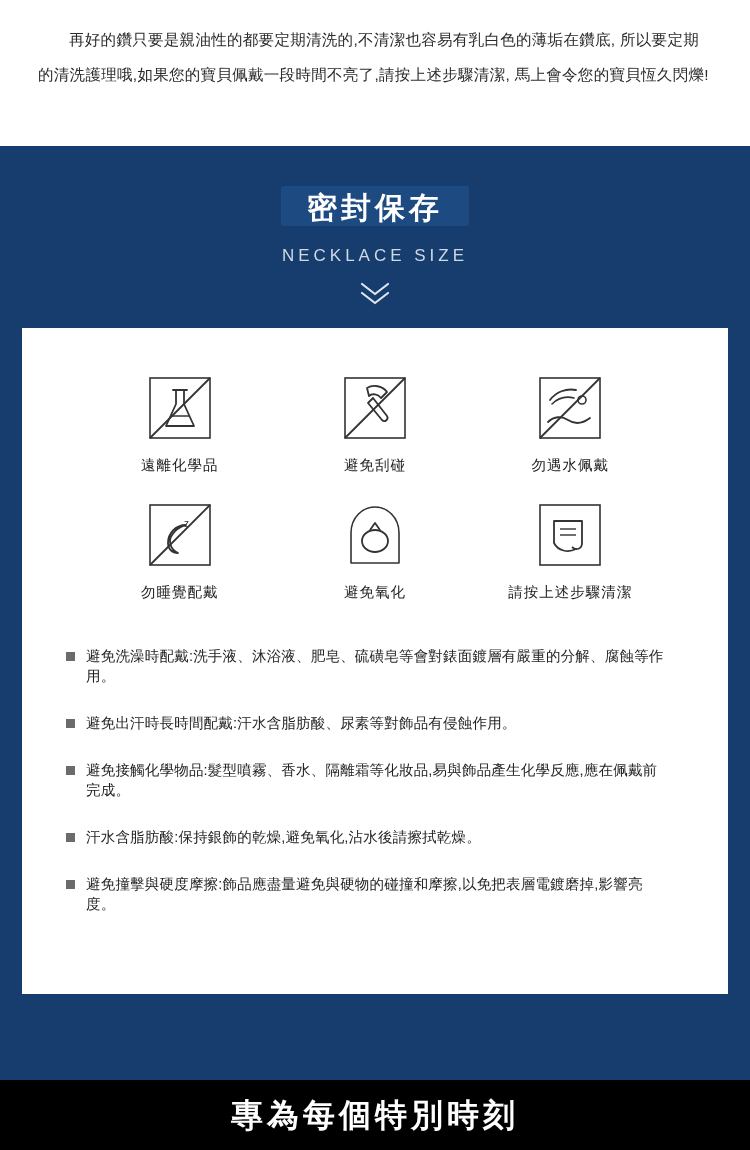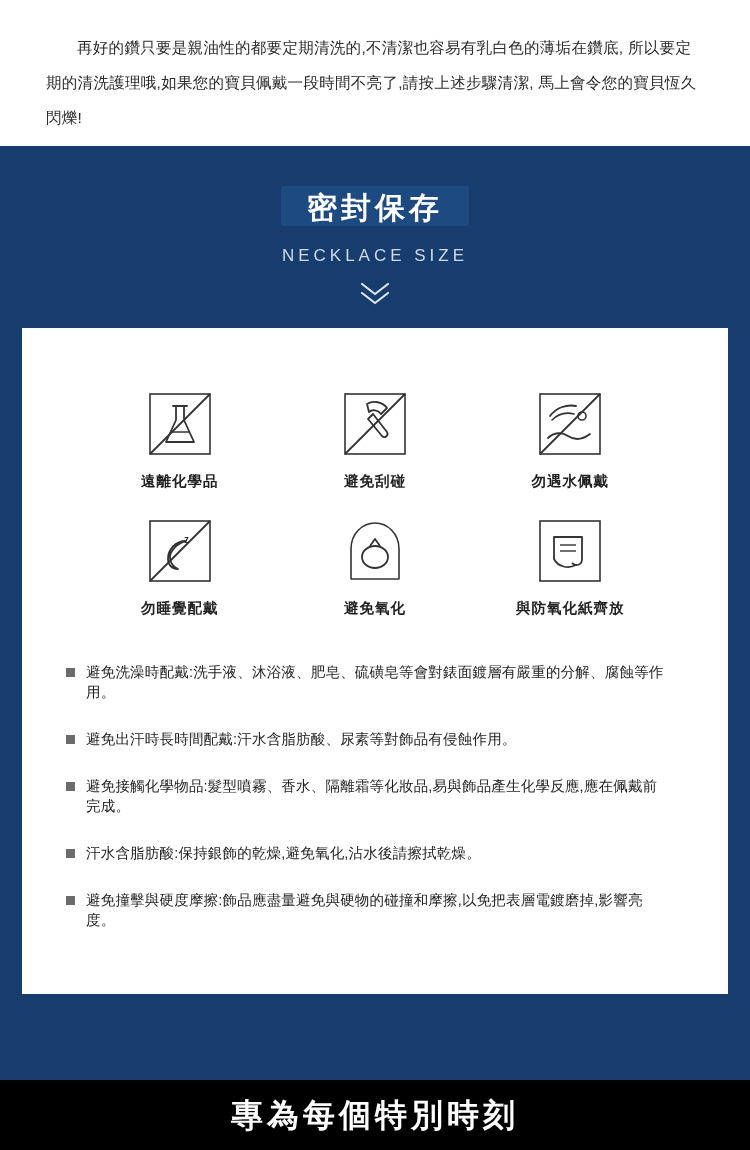--- a/index.html
+++ b/index.html
@@ -25,21 +25,21 @@
     position: absolute;
     left: 0;
     top: 0;
     width: 750px;
     height: 146px;
     background: #ffffff;
     box-sizing: border-box;
     padding: 18px 34px 0 34px;
   }
   .intro p {
-    margin: 12px;
+    margin: 4px;
     font-size: 15.5px;
     line-height: 35px;
     color: #2b2b2b;
     letter-spacing: 0.3px;
     text-indent: 2em;
     font-family: "Liberation Sans", sans-serif;
   }
 
   
   .navy {
@@ -101,23 +101,22 @@
     top: 182px;
     width: 706px;
     height: 666px;
     background: #ffffff;
   }
 
   
   .icon-grid {
     display: flex;
     flex-wrap: wrap;
-    padding: 58px 60px 0 60px;
+    padding: 42px 60px 0 60px;
     box-sizing: border-box;
-    font-weight: bold;
   }
   .icon-cell {
     width: 33.333%;
     text-align: center;
     margin-bottom: 22px;
   }
   .icon-box {
     width: 76px;
     height: 76px;
     margin: 0 auto;
@@ -264,21 +263,21 @@
         <div class="icon-cell">
           <div class="icon-box">
             <svg width="76" height="76" viewBox="0 0 76 76" xmlns="http://www.w3.org/2000/svg">
               <rect x="8" y="8" width="60" height="60" fill="none" stroke="#333" stroke-width="1.6"></rect>
               <path d="M22 46 L22 24 L50 24 L50 46 C50 52, 44 54, 40 50" fill="none" stroke="#333" stroke-width="1.8" stroke-linejoin="round"></path>
               <path d="M22 46 C26 54, 36 56, 44 52" fill="none" stroke="#333" stroke-width="1.8" stroke-linecap="round"></path>
               <line x1="28" y1="32" x2="44" y2="32" stroke="#333" stroke-width="1.4"></line>
               <line x1="28" y1="38" x2="44" y2="38" stroke="#333" stroke-width="1.4"></line>
             </svg>
           </div>
-          <div class="icon-label">與防氧化紙齊放</div>
+          <div class="icon-label">請按上述步驟清潔</div>
         </div>
 
       </div>
 
       <div class="bullets">
         <div class="bullet-row">
           <span class="bullet-mark"></span>
           <span class="bullet-text">避免洗澡時配戴:洗手液、沐浴液、肥皂、硫磺皂等會對錶面鍍層有嚴重的分解、腐蝕等作用。</span>
         </div>
         <div class="bullet-row">

